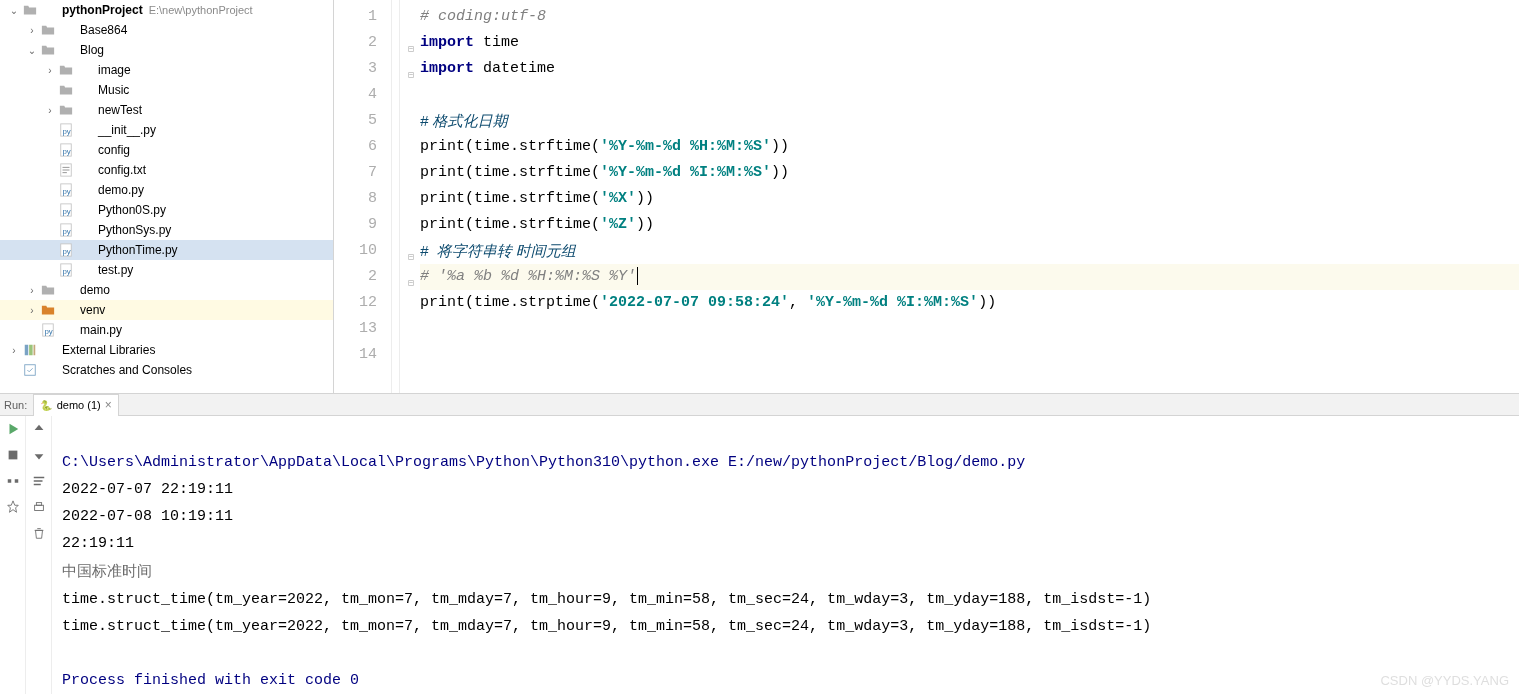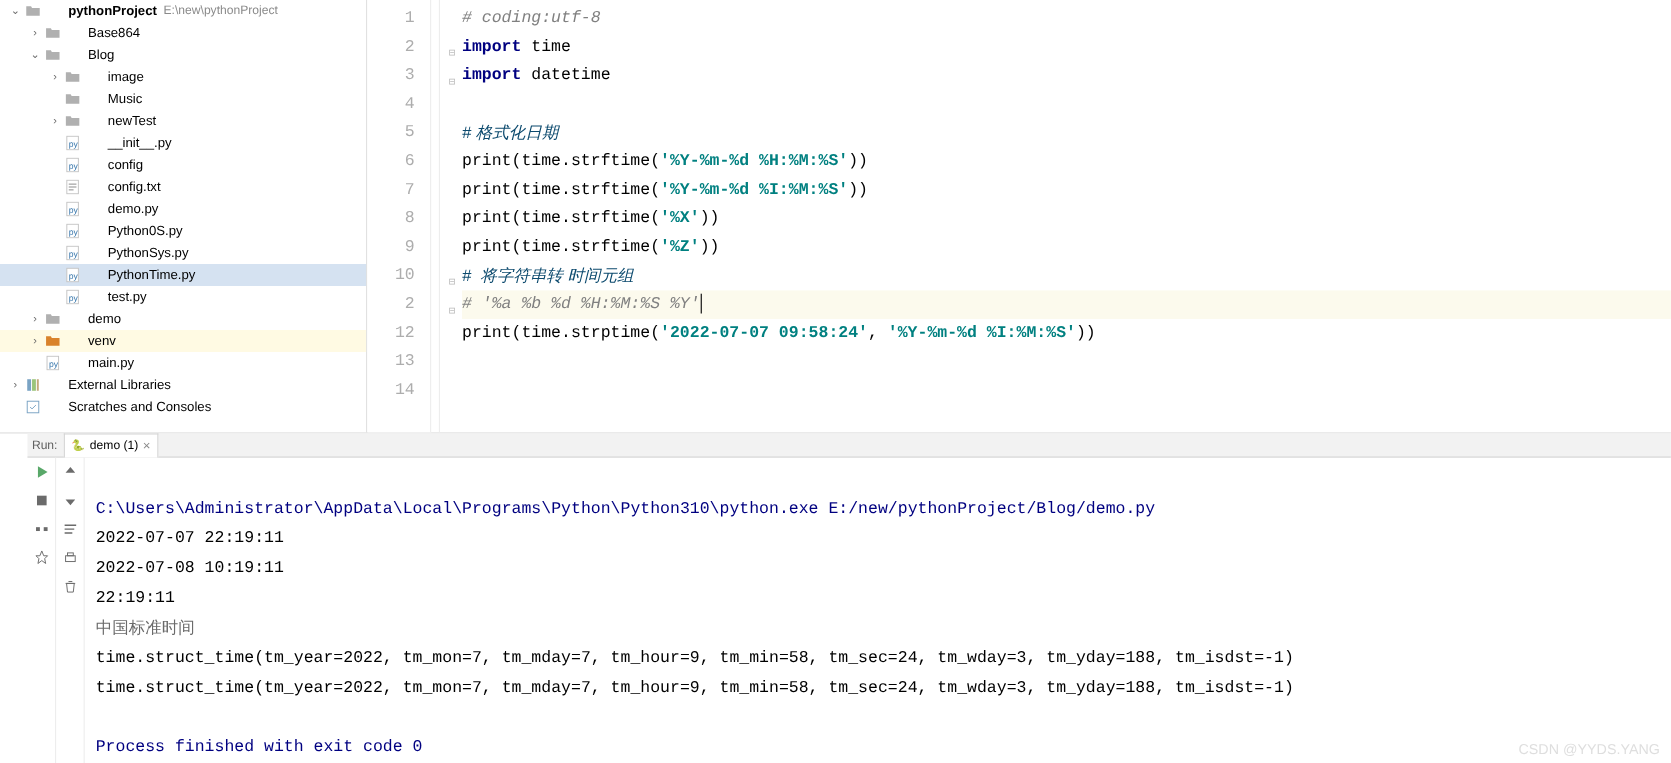--- a/index.html
+++ b/index.html
@@ -25,21 +25,21 @@
 .cl { height: 26px; line-height: 26px; white-space: pre; position: relative; }
 .cl.hl { background: #fcfaed; }
 .fold-mark { position: absolute; left: -12px; top: 7px; width: 10px; height: 10px; font-size: 10px; color: #bcbcbc; }
 .tk-comment { color: #808080; font-style: italic; }
 .tk-kw { color: #000080; font-weight: bold; }
 .tk-fn { color: #000; }
 .tk-str { color: #008080; font-weight: bold; }
 .tk-punc { color: #000; }
 .caret { display: inline-block; width: 1px; height: 18px; background: #000; vertical-align: middle; margin-left: 1px; }
 .cn-comment { color: #0c4a6e; font-style: italic; font-family: "Microsoft YaHei", sans-serif; }
-.run-panel { display: flex; flex-direction: column; height: 300px; padding-left: 25px; }
+.run-panel { display: flex; flex-direction: column; height: 300px; }
 .run-tabs { height: 22px; display: flex; align-items: center; background: #f2f2f2; border-bottom: 1px solid #d4d4d4; padding-left: 4px; gap: 6px; }
 .run-label { font-size: 11px; color: #606060; }
 .run-tab { display: flex; align-items: center; gap: 4px; background: #fff; border: 1px solid #d4d4d4; border-bottom: none; height: 22px; padding: 0 6px; font-size: 11px; }
 .run-tab .pyi { color: #3776ab; font-size: 10px; }
 .run-tab .x { color: #888; font-size: 12px; cursor: pointer; }
 .run-body { flex: 1; display: flex; }
 .tool-col { width: 26px; display: flex; flex-direction: column; align-items: center; padding-top: 4px; gap: 8px; border-right: 1px solid #ededed; }
 .tool-col2 { width: 26px; display: flex; flex-direction: column; align-items: center; padding-top: 4px; gap: 8px; border-right: 1px solid #ededed; }
 .tbtn { width: 18px; height: 18px; display: flex; align-items: center; justify-content: center; cursor: pointer; color: #6b6b6b; }
 .tbtn svg { width: 14px; height: 14px; }

